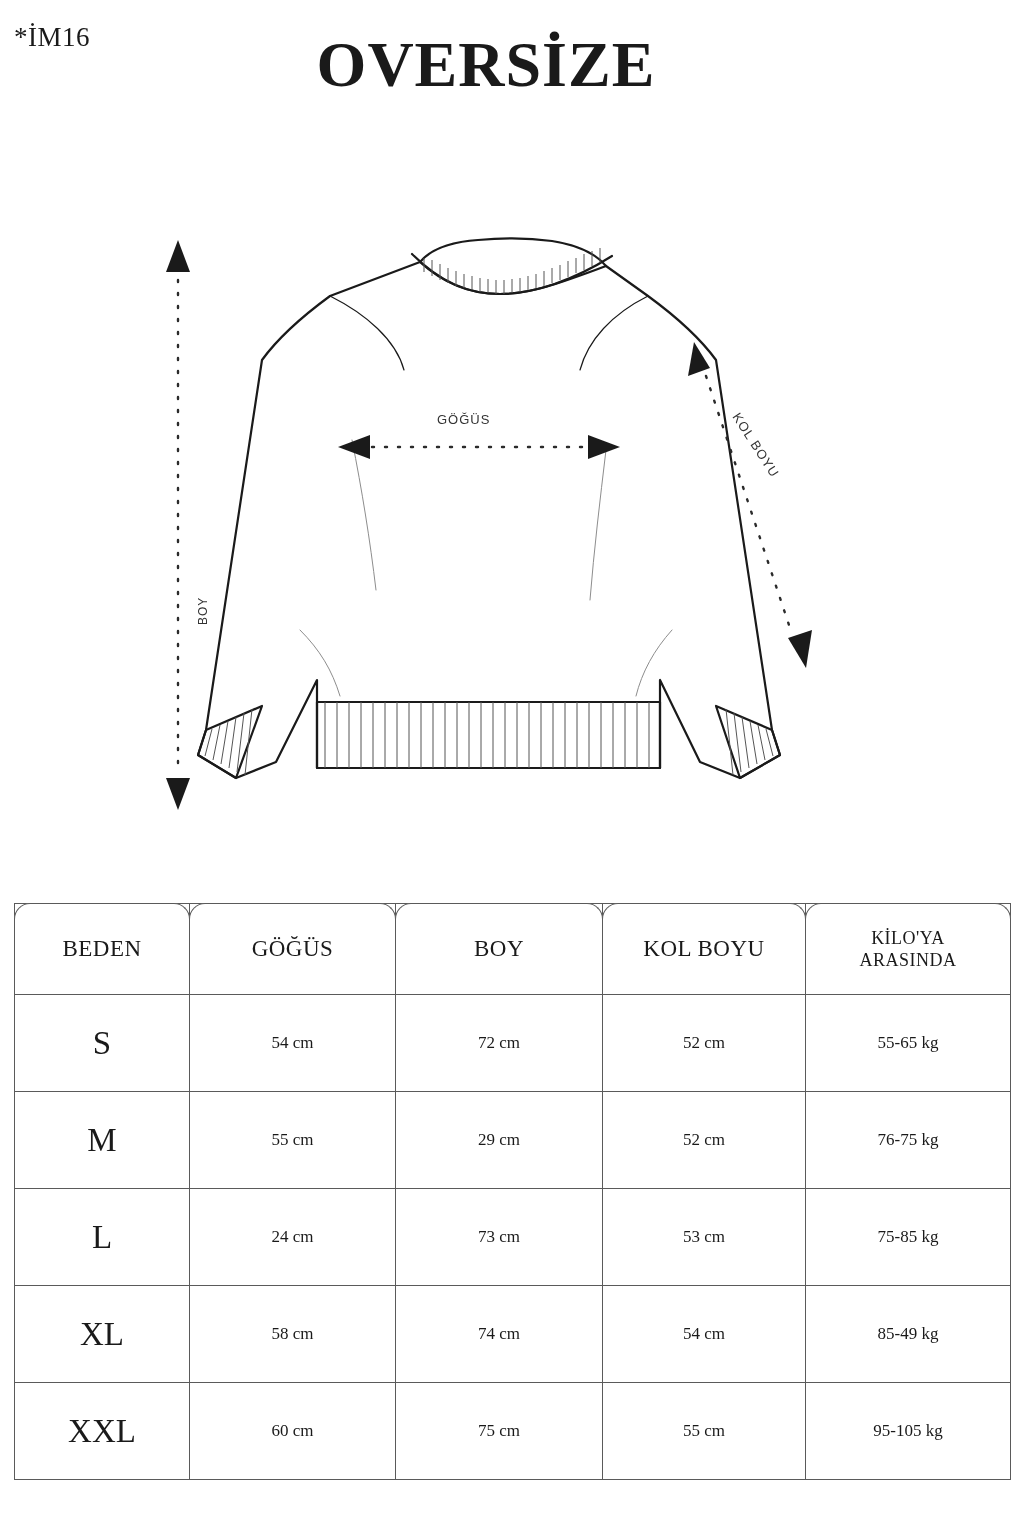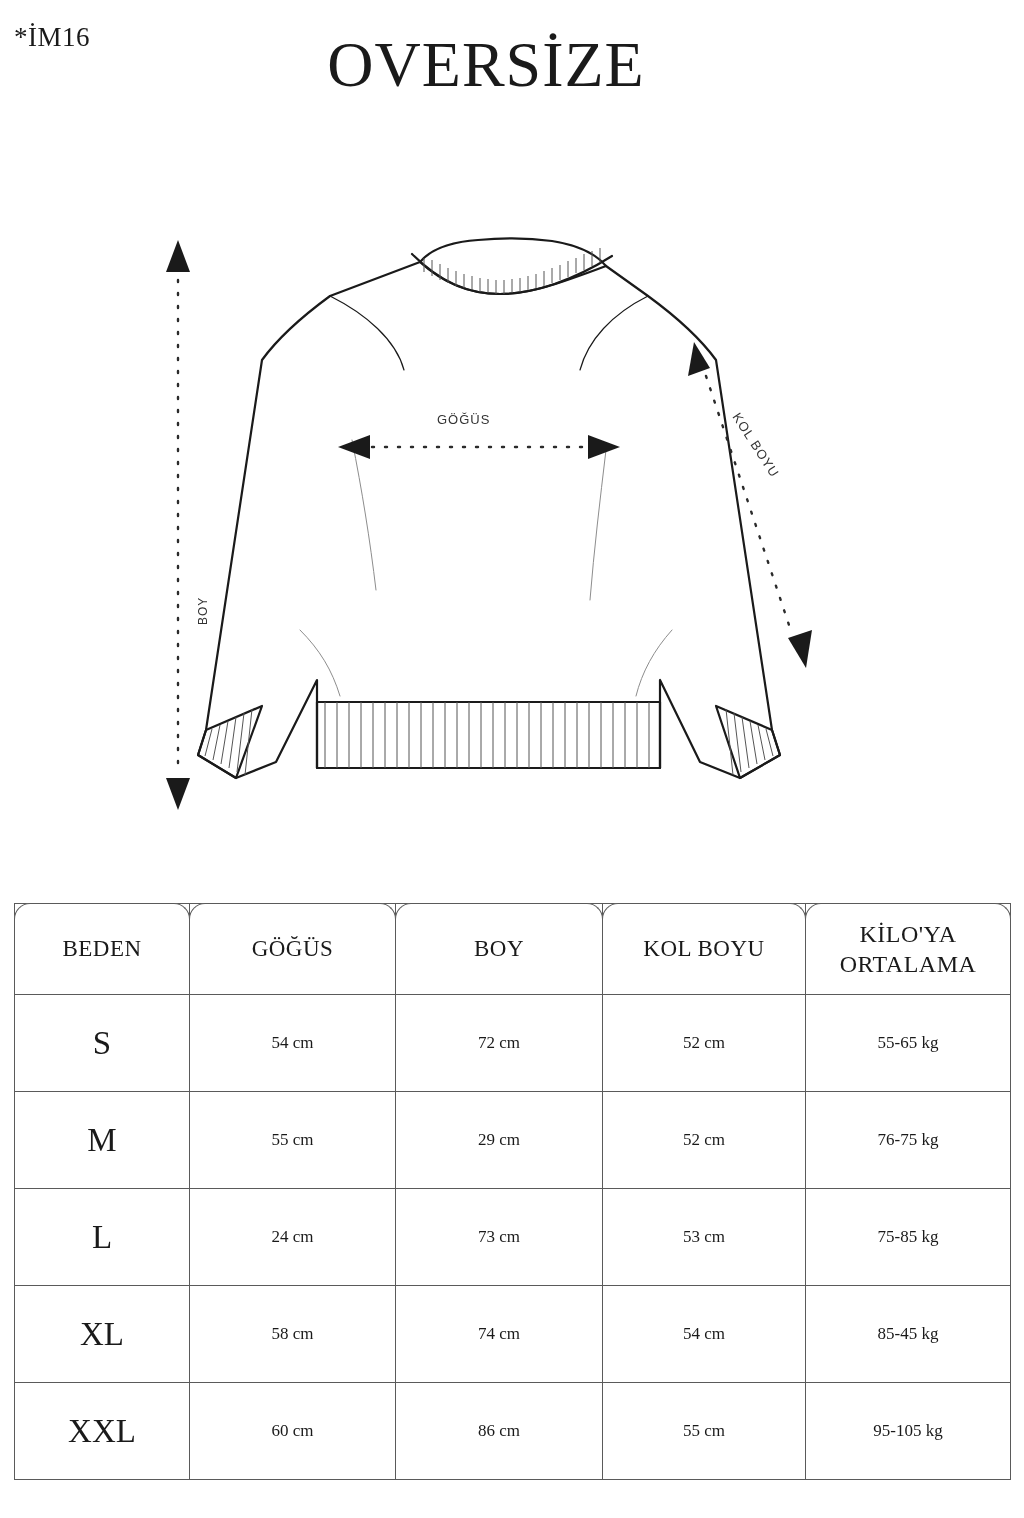--- a/index.html
+++ b/index.html
@@ -33,21 +33,21 @@
   }
   .main-title {
     position: absolute;
     top: 28px;
     left: 0;
     width: 972px;
     text-align: center;
     font-size: 64px;
     letter-spacing: 1px;
     font-family: "Liberation Serif", serif;
-    font-weight: 400;
+    font-weight: 700;
   }
 
   
   .illustration {
     position: absolute;
     left: 0;
     top: 210px;
     width: 1024px;
     height: 660px;
   }
@@ -100,21 +100,21 @@
     font-family: "Liberation Serif", serif;
     font-weight: 400;
   }
   thead th {
     height: 88px;
     font-size: 23px;
     letter-spacing: 0.5px;
     position: relative;
   }
   thead th.weight-head {
-    font-size: 24px;
+    font-size: 18px;
     line-height: 1.25;
   }
   thead th .head-inner {
     display: block;
   }
   tbody td {
     height: 94px;
     font-size: 17px;
   }
   tbody td.size-col {
@@ -260,21 +260,21 @@
               <span class="head-inner">GÖĞÜS</span>
             </th>
           <th>
               <span class="head-inner">BOY</span>
             </th>
           <th>
               <span class="head-inner">KOL BOYU</span>
             </th>
           <th class="weight-head">
             <span class="head-inner">KİLO'YA</span>
-            <span class="head-inner">ORTALAMA</span>
+            <span class="head-inner">ARASINDA</span>
           </th>
         </tr>
       </thead>
       <tbody>
         <tr>
           <td class="size-col">S</td>
           <td>54 cm</td>
           <td>72 cm</td>
           <td>52  cm</td>
           <td>55-65 kg</td>
@@ -291,26 +291,26 @@
           <td>24 cm</td>
           <td>73 cm</td>
           <td>53 cm</td>
           <td>75-85 kg</td>
         </tr>
         <tr>
           <td class="size-col">XL</td>
           <td>58 cm</td>
           <td>74 cm</td>
           <td>54 cm</td>
-          <td>85-45 kg</td>
+          <td>85-49 kg</td>
         </tr>
         <tr>
           <td class="size-col">XXL</td>
           <td>60 cm</td>
-          <td>86 cm</td>
+          <td>75 cm</td>
           <td>55 cm</td>
           <td>95-105 kg</td>
         </tr>
       </tbody>
     </table>
   </div>
 
 
 </div>
 

